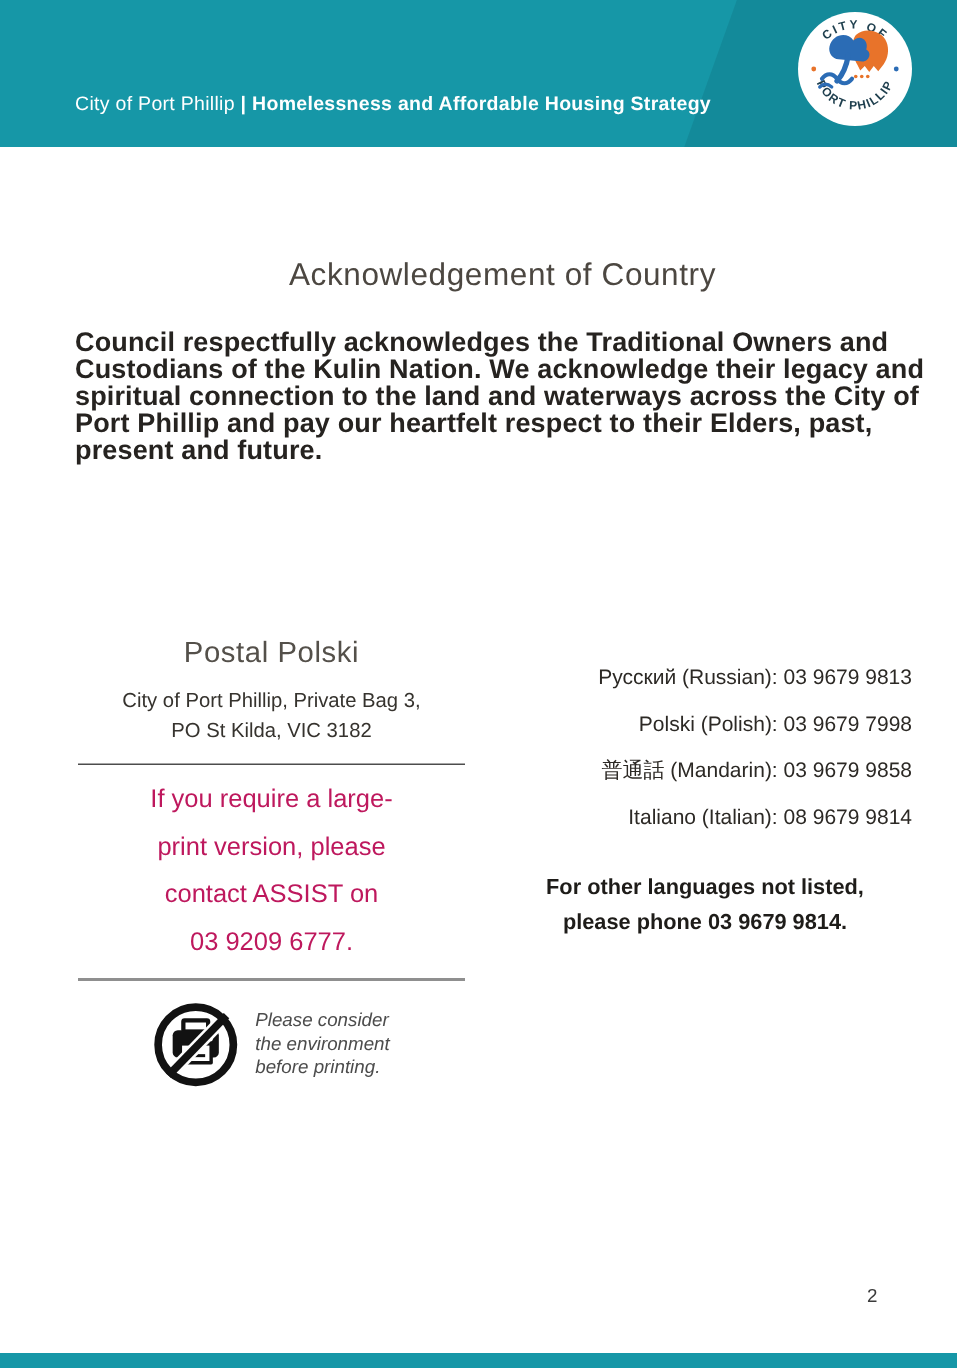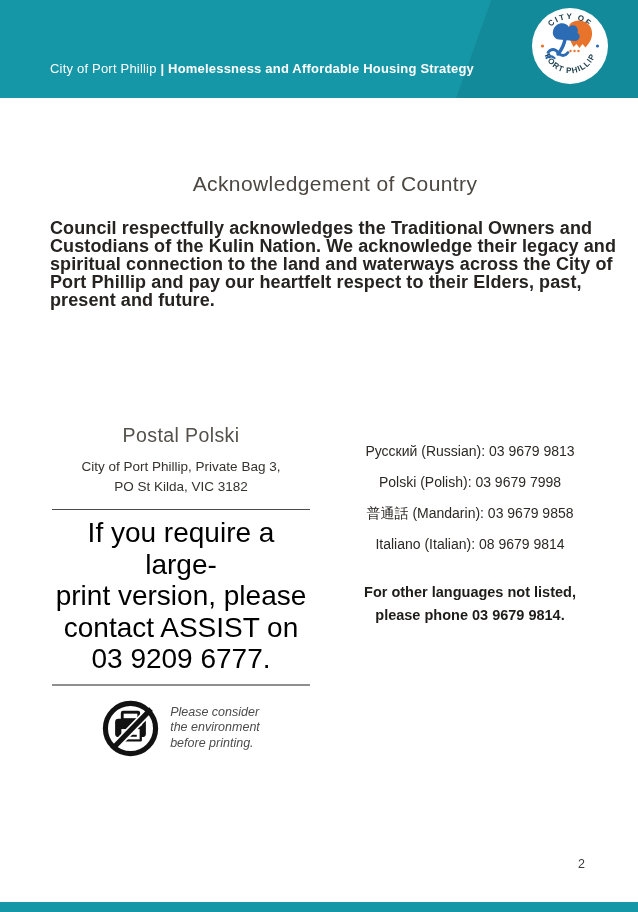--- a/index.html
+++ b/index.html
@@ -22,32 +22,32 @@
                font-size:21px; font-weight:400; color:#4c4741; letter-spacing:0.4px; }
   .ack-body { position:absolute; top:207px; left:50px; width:575px;
               font-size:18px; font-weight:700; color:#262320; line-height:18px;
               white-space:pre-line; letter-spacing:0.1px;margin-top:12px; }
 
   
   .postal { position:absolute; left:50px; top:424px; width:262px; text-align:center; }
   .postal-heading { font-size:19.5px; font-weight:400; color:#54504a; letter-spacing:0.4px; }
   .postal-address { margin-top:10px; font-size:13.5px; line-height:20px; color:#36332e; white-space:pre-line; }
   .rule-top { border:none; border-top:1.5px solid #4d4d4d; margin:12px 2px 7px 2px; }
-  .large-print { font-size:28px; line-height:31.5px; color:#000000; white-space:pre-line; }
+  .large-print { font-size:17px; line-height:31.5px; color:#be185d; white-space:pre-line; }
   .rule-bottom { border:none; border-top:2px solid #8f8f8f; margin:9px 2px 0 2px; }
   .printer-row { margin-top:14px; display:flex; align-items:center; justify-content:center;
                  gap:11px; text-align:left;font-style:italic; }
   .printer-svg { width:57px; height:57px; flex:0 0 auto; }
   .print-note { font-size:12.5px; line-height:15.5px; color:#4c4c4c; white-space:pre-line; }
 
   
   .language { position:absolute; left:332px; top:424px; width:276px; text-align:center; }
   .language-heading { font-size:19.5px; font-weight:400; color:#54504a; letter-spacing:0.4px; }
   .language-list { margin-top:12px; }
-  .language-item { font-size:14px; color:#2c2925; line-height:31px; white-space:nowrap; }
+  .language-item { font-size:14px; color:#2c2925; line-height:31px; white-space:nowrap;text-align:right; }
   .other-note { margin-top:21px; font-size:14.5px; font-weight:700; color:#1e1c19;
                 line-height:23px; white-space:pre-line; }
 
   
   .page-number { position:absolute; left:578px; top:857px; font-size:12.5px; color:#3b3b3b; }
   .footer-bar { position:absolute; left:0; bottom:0; width:100%; height:10px; background:#1697A7; }
 </style>
 </head>
 <body>
 

